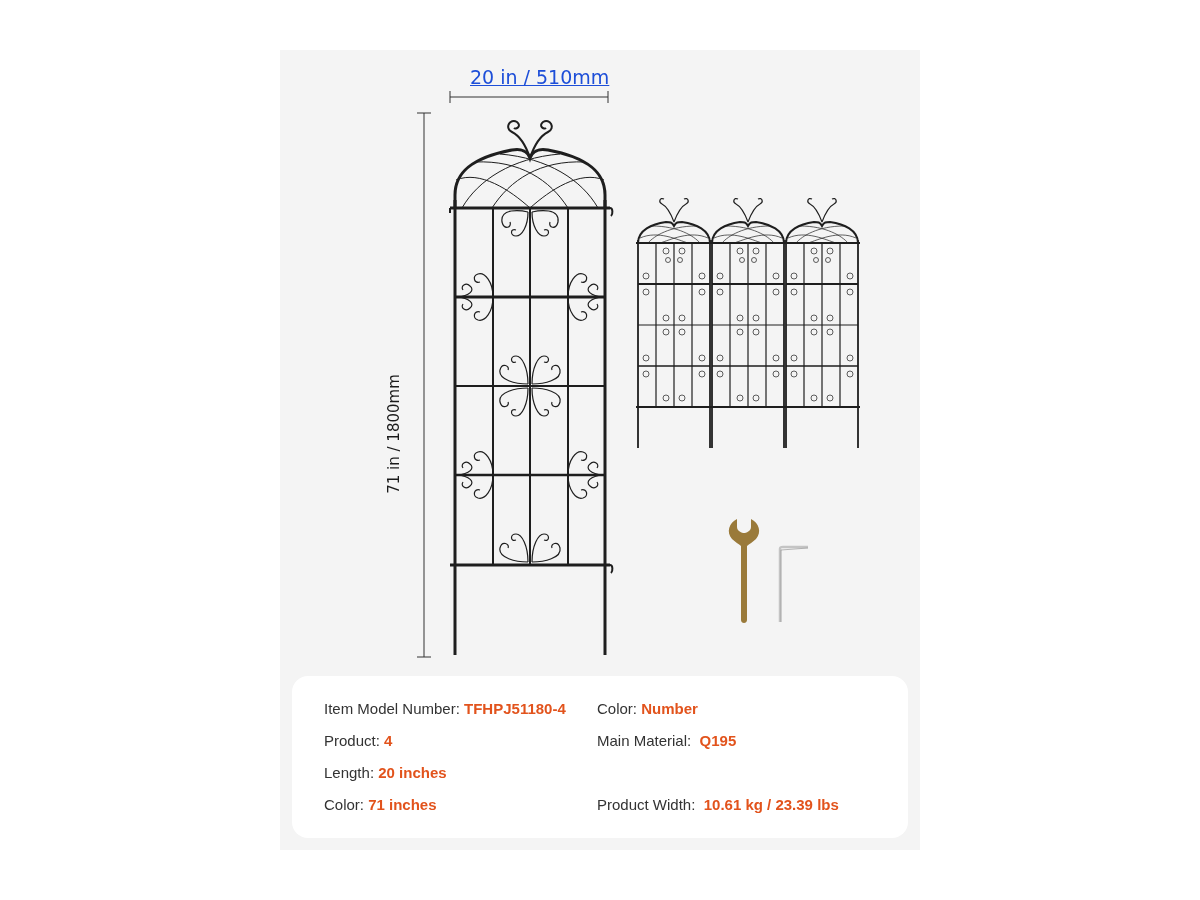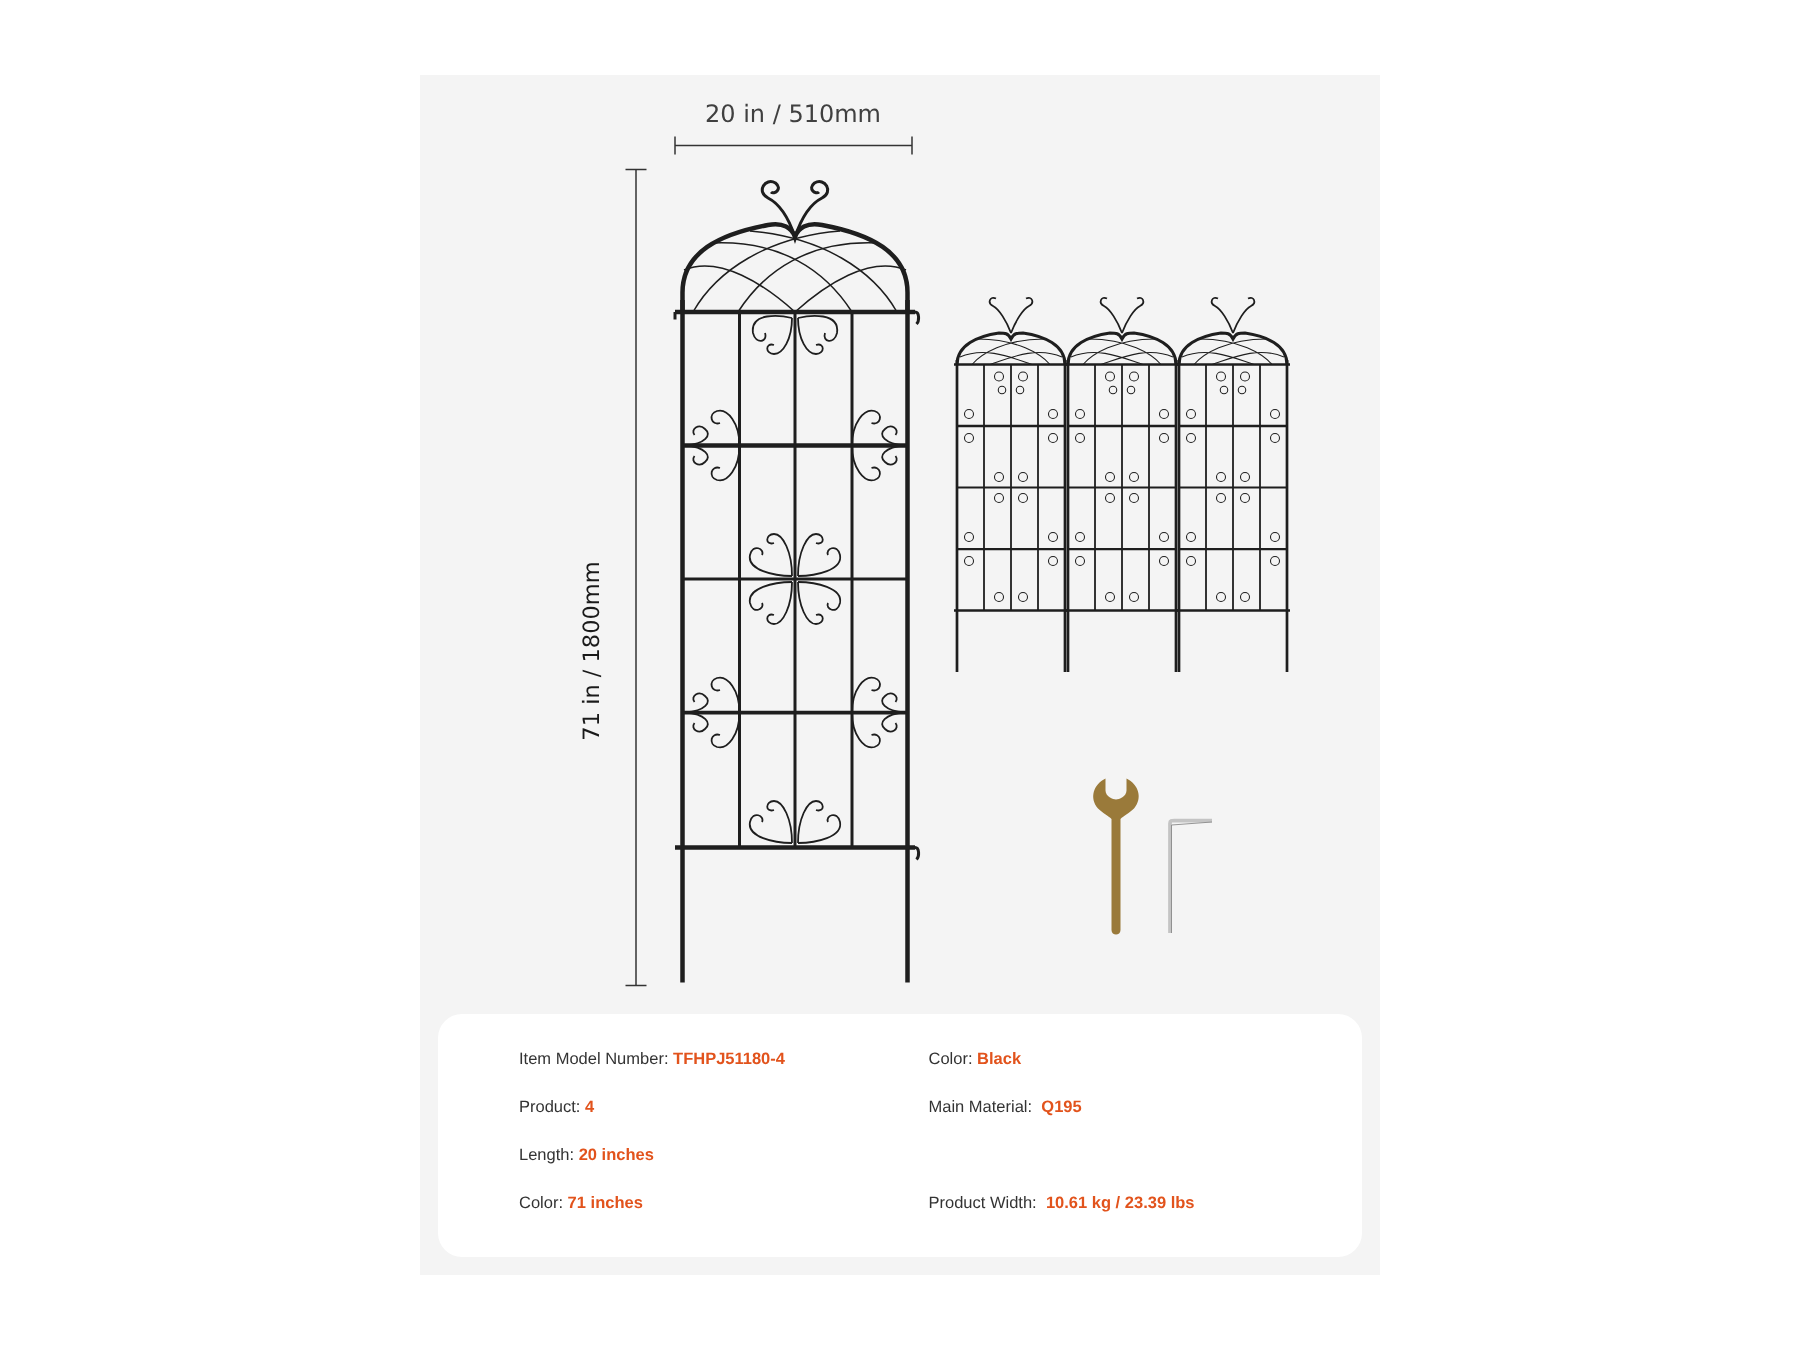--- a/index.html
+++ b/index.html
@@ -1,24 +1,24 @@
 <!DOCTYPE html>
 <html><head>
 <meta charset="utf-8">
 <style>
   html, body { margin:0; padding:0; background:#ffffff; }
   body { width:1200px; height:900px; position:relative; overflow:hidden; font-family:"Liberation Sans", sans-serif; }
   .panel { position:absolute; left:280px; top:50px; width:640px; height:800px; background:#f4f4f4; }
   .art { position:absolute; left:0; top:0; }
-  .dim-label { position:absolute; font-family:"DejaVu Sans", sans-serif; font-size:16px; color:#404040; white-space:nowrap; }
+  .dim-label { position:absolute; font-family:"DejaVu Sans", sans-serif; font-size:19px; color:#1d4ed8; white-space:nowrap;text-decoration:underline; }
   .dim-top { left:190px; top:16px; }
   .dim-left-wrap { position:absolute; left:114px; top:384px; }
   .dim-left-text { position:absolute; left:0; top:0; transform:translate(-50%,-50%) rotate(-90deg); font-family:"DejaVu Sans", sans-serif; font-size:15px; color:#1a1a1a; white-space:nowrap; }
   .card { position:absolute; left:12px; top:626px; width:616px; height:162px; background:#ffffff; border-radius:16px; }
-  .spec { position:absolute; font-size:11px; color:#333333; white-space:nowrap;margin-left:22px; }
+  .spec { position:absolute; font-size:15px; color:#333333; white-space:nowrap; }
   .spec .v { color:#e2531c; font-weight:bold; }
   .c1 { left:32px; }
   .c2 { left:305px; }
   .r1 { top:24px; } .r2 { top:56px; } .r3 { top:88px; } .r4 { top:120px; }
 </style>
 </head>
 <body>
 
 <div class="panel">
 
@@ -235,17 +235,17 @@
   <div class="dim-left-wrap">
     <div class="dim-left-text">71 in / 1800mm</div>
   </div>
 
   <div class="card">
     <div class="spec c1 r1"><span>Item Model Number: </span><span class="v">TFHPJ51180-4</span></div>
     <div class="spec c1 r2"><span>Product: </span><span class="v">4</span></div>
     <div class="spec c1 r3"><span>Length: </span><span class="v">20 inches</span></div>
     <div class="spec c1 r4"><span>Color: </span><span class="v">71 inches</span></div>
 
-    <div class="spec c2 r1"><span>Color: </span><span class="v">Black</span></div>
+    <div class="spec c2 r1"><span>Color: </span><span class="v">Number</span></div>
     <div class="spec c2 r2"><span style="white-space:pre">Main Material:  </span><span class="v">Q195</span></div>
     <div class="spec c2 r4"><span style="white-space:pre">Product Width:  </span><span class="v">10.61 kg / 23.39 lbs</span></div>
   </div>
 </div>
 
 </body></html>

